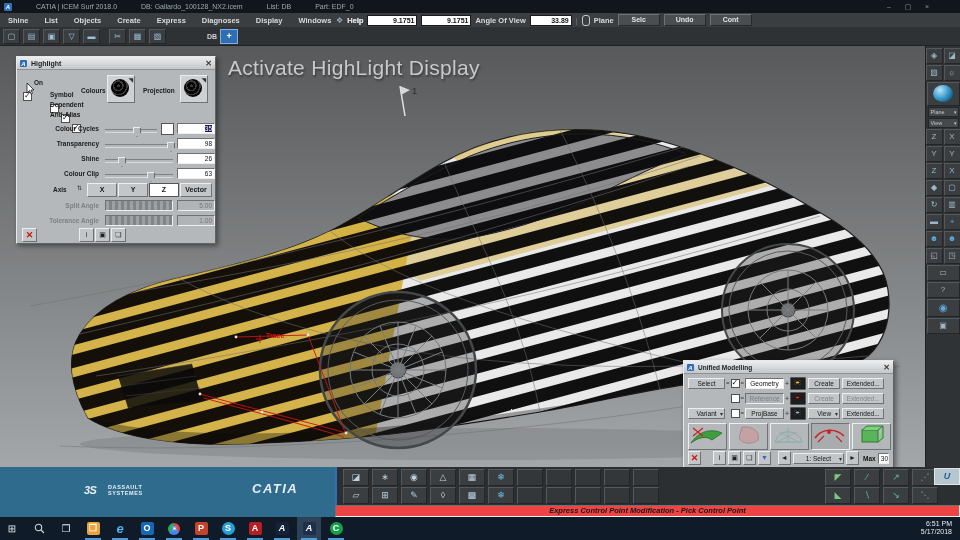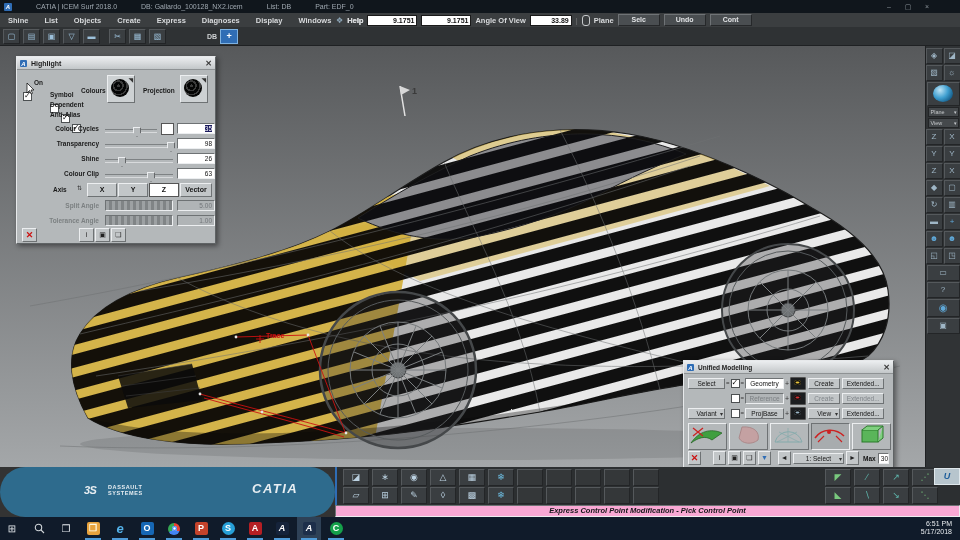--- a/index.html
+++ b/index.html
@@ -68,32 +68,32 @@
   
   .rail{position:absolute;left:925px;top:46px;width:35px;height:421px;background:#303335;border-left:1px solid #1f2123;box-sizing:border-box;display:flex;flex-direction:column;align-items:center;gap:1px;padding-top:2px;}
   .rail-pair{display:flex;gap:1px;}
   .rbtn{width:15px;height:14px;background:#3a3e41;border:1px solid;border-color:#55595c #232527 #232527 #55595c;color:#9fb6c6;font-size:8px;line-height:13px;text-align:center;overflow:hidden;}
   .rbtn.wide{width:31px;}
   .rball{width:31px;height:22px;background:#3a3e41;border:1px solid;border-color:#55595c #232527 #232527 #55595c;position:relative;}
   .rball::after{content:"";position:absolute;left:5px;top:2px;width:20px;height:17px;border-radius:50%;background:radial-gradient(circle at 35% 30%,#bfe4f5,#3f9fd0 45%,#145a86 80%);}
   .rdd{width:31px;height:10px;background:#45494c;border:1px solid #232527;color:#c6c9cb;font-size:5.5px;line-height:9px;padding-left:2px;box-sizing:border-box;position:relative;}
   .rdd::after{content:"▾";position:absolute;right:1px;top:0;font-size:5px;}
   
-  .brand{position:absolute;left:0;top:467px;width:335px;height:50px;background:#2e6b8d;color:#e8eef2;border-radius:25px;}
+  .brand{position:absolute;left:0;top:467px;width:335px;height:50px;background:#2e6b8d;color:#e8eef2;}
   .b3ds{position:absolute;left:84px;top:17px;font-size:11px;font-weight:bold;font-style:italic;letter-spacing:-.5px;}
   .bds{position:absolute;left:108px;top:17px;font-size:5.5px;line-height:6px;letter-spacing:.6px;font-weight:bold;}
   .bicem{position:absolute;left:252px;top:14px;font-size:13px;font-weight:bold;font-style:italic;letter-spacing:1.5px;}
   .btoolbar{position:absolute;left:335px;top:467px;width:625px;height:38px;background:#2c2f31;border-left:2px solid #2f6db5;box-sizing:border-box;}
   .bt-row{position:absolute;display:flex;gap:3px;}
   .bbtn{width:24px;height:15px;background:#3a3e41;border:1px solid;border-color:#55595c #232527 #232527 #55595c;color:#bcd2e2;font-size:9px;line-height:14px;text-align:center;}
   .bbtn.empty{background:#343739;color:transparent;}
   .bbtn.grn{color:#79c97e;}
   .bbtn.teal{color:#5fb8ae;}
   .ubtn{position:absolute;left:597px;top:1px;width:24px;height:15px;background:#b7c5cd;border:1px solid #e0e8ec;color:#1d5d9b;font-weight:bold;font-style:italic;font-size:9px;line-height:14px;text-align:center;}
-  .statusbar{position:absolute;left:335px;top:505px;width:625px;height:12px;background:#f9a8d4;border:1px solid;border-color:#6e7274 #eceef0 #eceef0 #6e7274;box-sizing:border-box;color:#16181a;font-size:7.5px;font-style:italic;font-weight:bold;text-align:center;line-height:10px;}
+  .statusbar{position:absolute;left:335px;top:505px;width:625px;height:12px;background:#ef4444;border:1px solid;border-color:#6e7274 #eceef0 #eceef0 #6e7274;box-sizing:border-box;color:#16181a;font-size:7.5px;font-style:italic;font-weight:bold;text-align:center;line-height:10px;}
   
   .taskbar{position:absolute;left:0;top:517px;width:960px;height:23px;background:#101b2a;display:flex;align-items:center;}
   .tk{width:24px;height:23px;display:flex;align-items:center;justify-content:center;position:relative;margin-right:3px;flex:none;}
   .tk.open::after{content:"";position:absolute;left:4px;bottom:0;width:16px;height:2px;background:#4f9bd8;}
   .tk.active{background:#2e4156;}
   .tk-glyph{font-size:10px;color:#dfe4e8;}
   .appbox{width:13px;height:13px;border-radius:2px;font-size:9px;font-weight:bold;color:#fff;text-align:center;line-height:13px;}
   .chrome-ball{width:12px;height:12px;border-radius:50%;background:conic-gradient(#ea4335 0 33%,#4285f4 33% 66%,#34a853 66% 100%);position:relative;}
   .chrome-ball::after{content:"";position:absolute;left:3.5px;top:3.5px;width:5px;height:5px;border-radius:50%;background:#fff;box-shadow:inset 0 0 0 1.2px #4285f4;}
   .clock{position:absolute;right:8px;top:3px;text-align:right;color:#e8ecef;font-size:7px;line-height:8px;}
@@ -244,20 +244,21 @@
         <path d="M204,352 C254,366 302,378 344,391"></path>
       </g>
       <g fill="#e6e6e6">
         <circle cx="236" cy="291" r="1.4"></circle>
           <circle cx="308" cy="289" r="1.4"></circle>
         <circle cx="200" cy="348" r="1.4"></circle>
           <circle cx="262" cy="366" r="1.4"></circle>
           <circle cx="346" cy="387" r="1.4"></circle>
       </g>
     </svg>
+    <div class="headline">Activate HighLight Display</div>
     <div class="abs" style="left:412px;top:40px;font-size:9px;font-weight:bold;color:#3a3a3a">1</div>
     <div class="abs" style="left:266px;top:286px;font-size:7px;font-weight:bold;color:#cc1111">Trace</div>
   </div>
 
   <div class="dlg" style="left:16px;top:56px;width:198px;height:186px">
     <div class="dlg-title">
       <span class="appicon">A</span>
       <span>Highlight</span>
       <span class="dlg-x">✕</span>
     </div>

